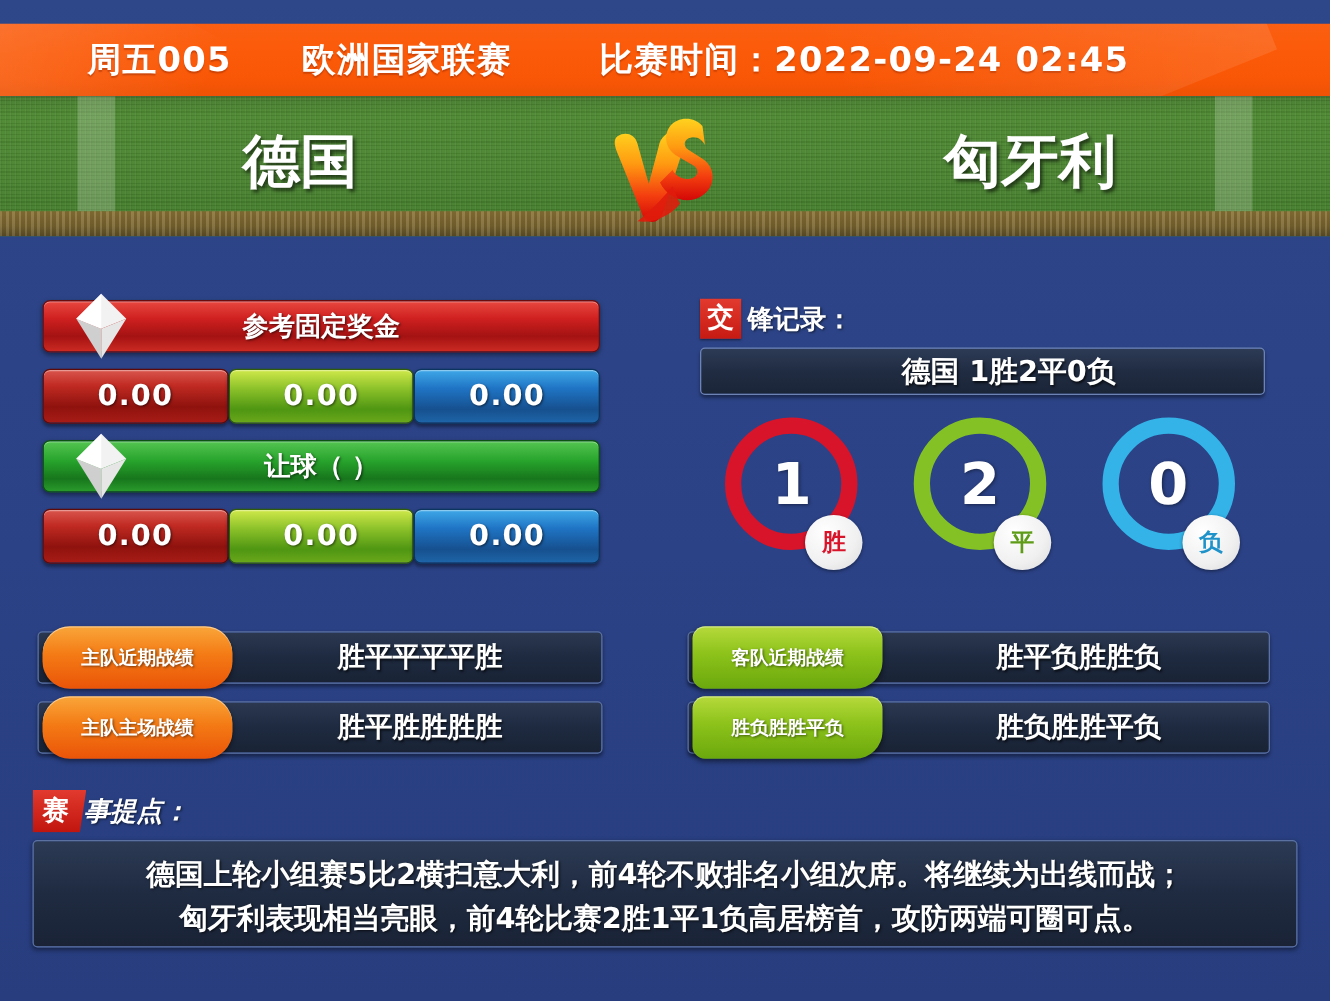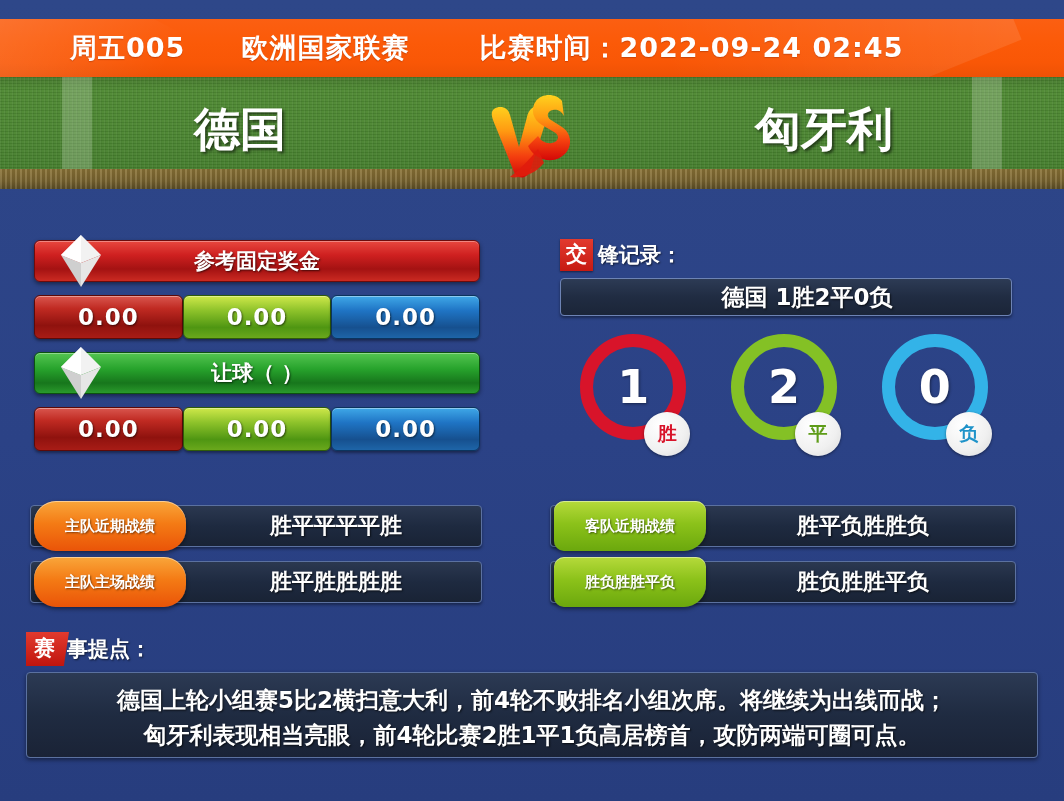--- a/index.html
+++ b/index.html
@@ -182,21 +182,21 @@
   
   .notes { position: absolute; left: 26px; top: 632px; width: 1012px; }
   .notes-head { display: flex; align-items: center; height: 34px; }
   .tag-slant {
     position: relative; background: linear-gradient(180deg,#e23a2e 0%,#c0150e 100%);
     color: #fff; font-size: 21px; font-weight: bold; line-height: 1;
     padding: 6px 14px 7px 8px; margin-right: 2px;
     clip-path: polygon(0 0, 100% 0, 88% 100%, 0 100%);
   }
   .notes-head-text { color: #fff; font-size: 21px; font-weight: bold;
-                     text-shadow: 1px 1px 2px rgba(0,0,0,.6); margin-left: -4px; }
+                     text-shadow: 1px 1px 2px rgba(0,0,0,.6); margin-left: -4px; font-style: italic; }
   .notes-body {
     margin-top: 6px; padding: 10px 18px 5px;
     background: linear-gradient(180deg,#2c3a54 0%,#1f2b41 50%,#1a2336 100%);
     border: 1px solid #5b71a0; border-radius: 4px;
     box-shadow: 0 2px 4px rgba(0,0,0,.45);
     color: #fff; font-size: 23px; font-weight: bold; line-height: 1.5;
     text-align: center; text-shadow: 1px 1px 2px rgba(0,0,0,.7);
   }
 </style>
 </head>

